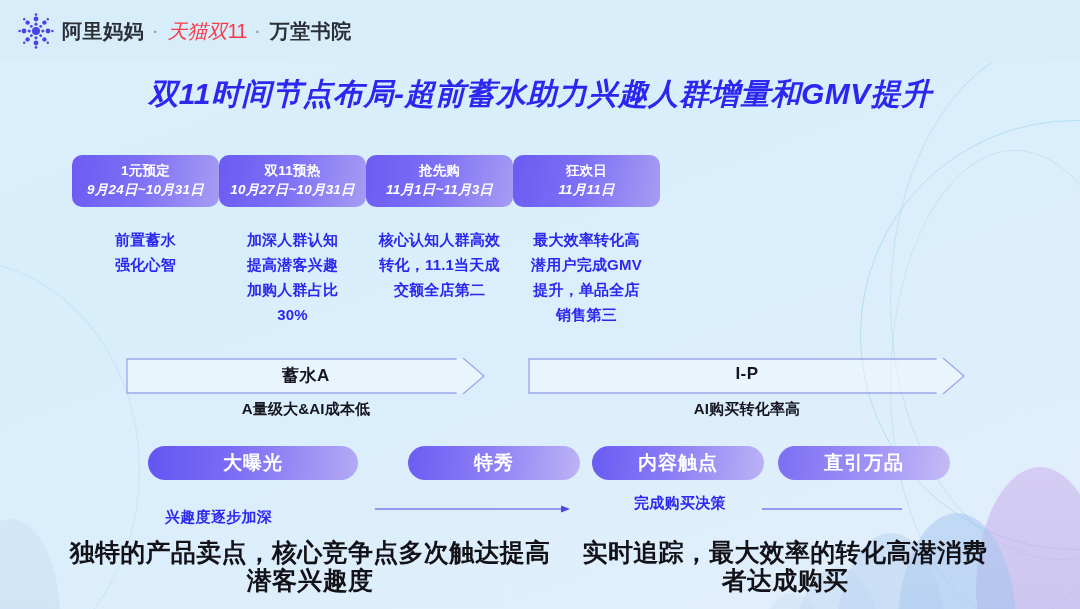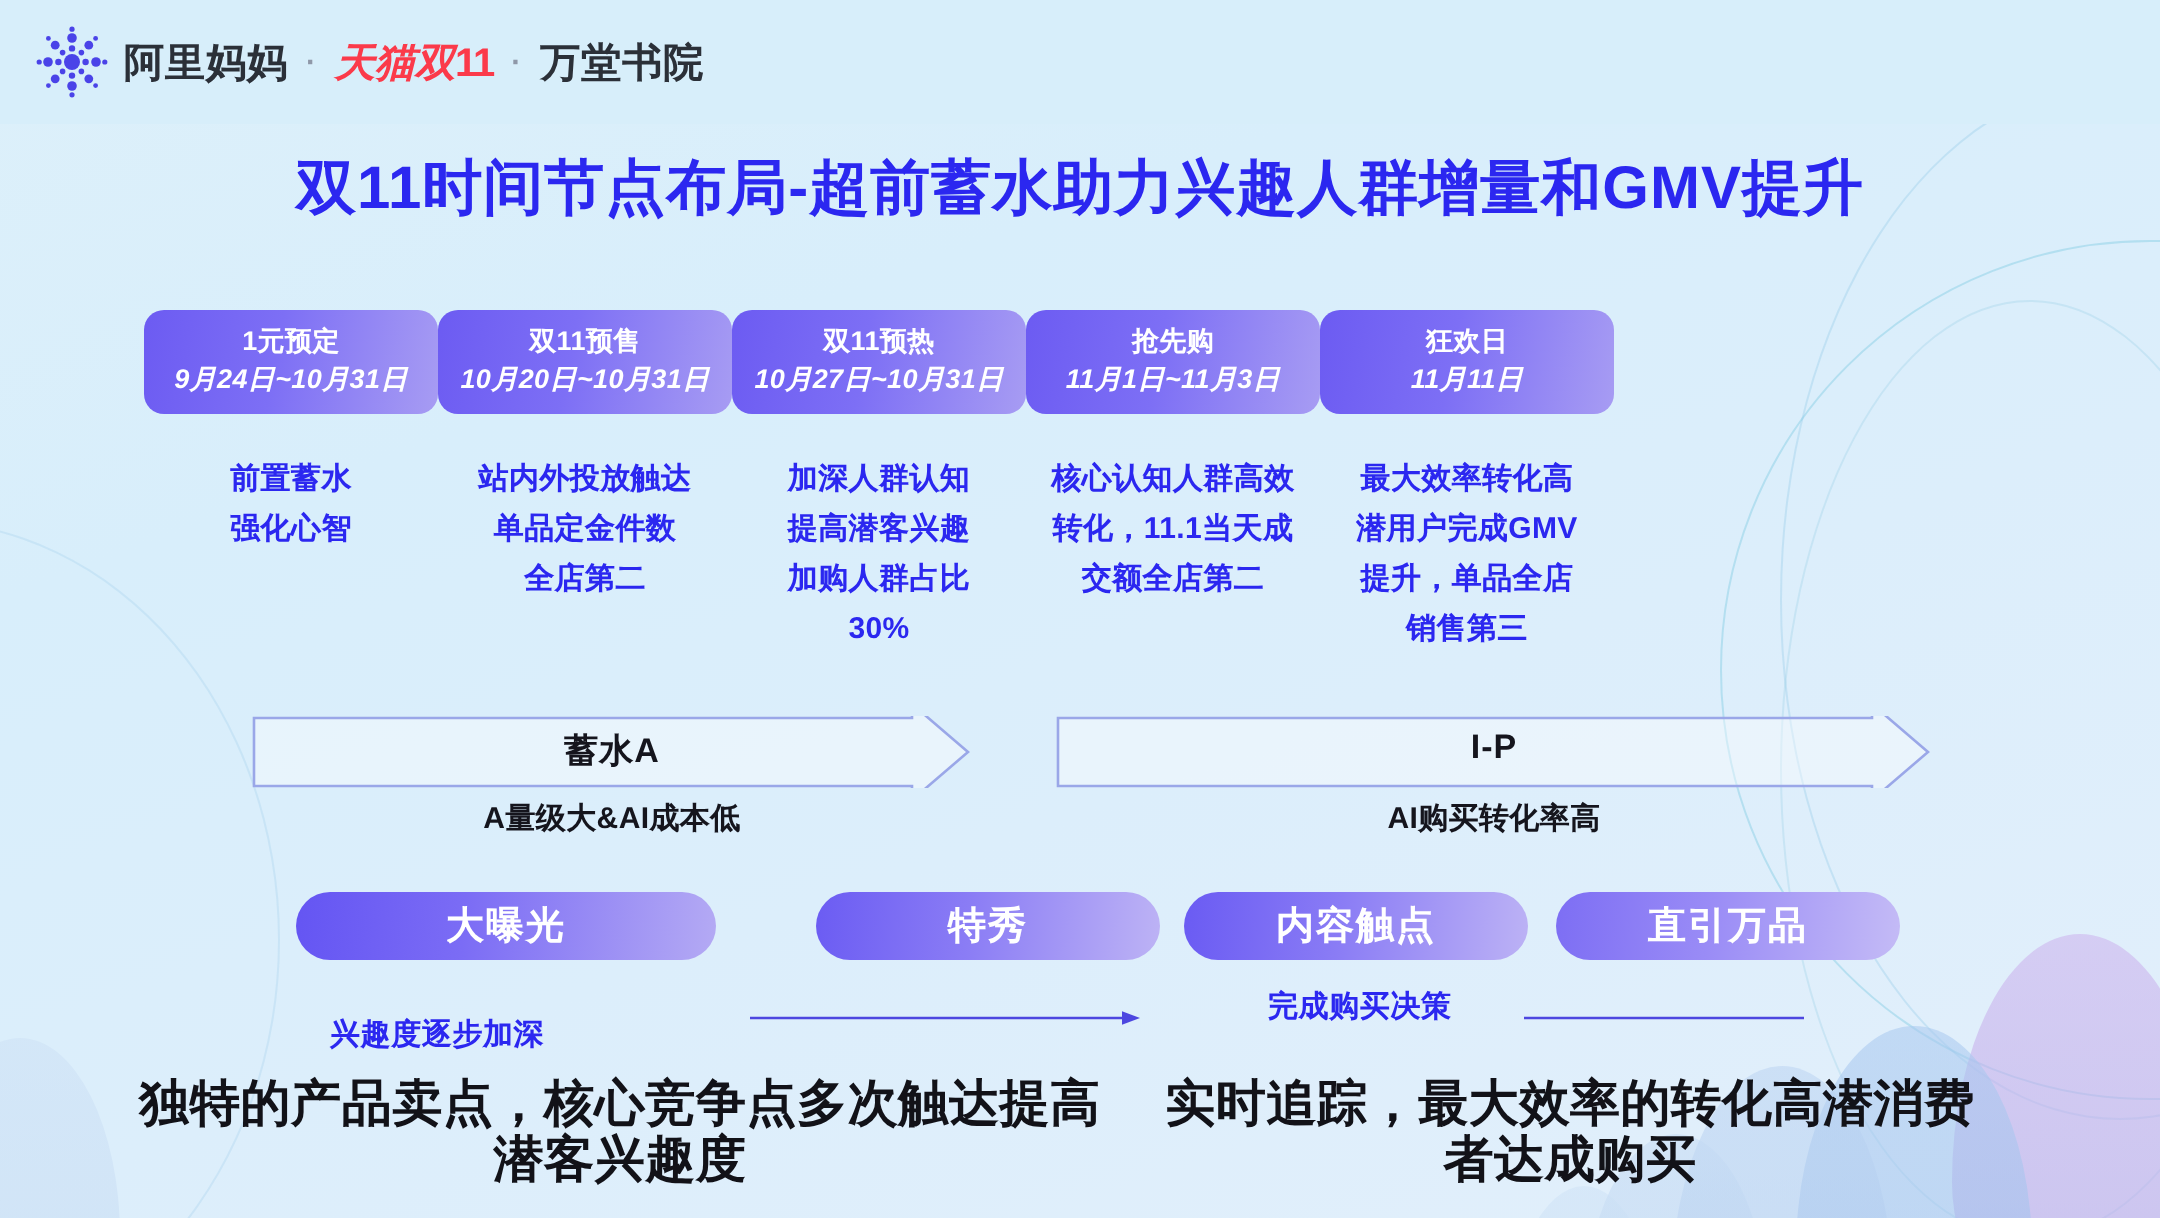--- a/index.html
+++ b/index.html
@@ -39,30 +39,31 @@
     width: 40px; height: 40px; position: relative; flex: 0 0 auto;
   }
   .logo-mark svg { display:block; }
   .brand-text {
     display: flex; align-items: center;
     font-size: 20px; font-weight: 700; color: #2b3038;
     letter-spacing: .5px;
     margin-left: 6px;
   }
   .brand-dot { color: #8f98a8; margin: 0 9px; font-size: 15px; font-weight: 700; }
-  .brand-red { color: #fb3a4a; font-weight: 700; font-style: italic; letter-spacing: 0px;}
+  .brand-red { color: #fb3a4a; font-weight: 400; font-style: italic; letter-spacing: 0px;}
   .brand-red .nums { font-style: normal; letter-spacing: -1px; }
 
   
   .slide-title {
     position: absolute; top: 74px; left: 0; width: 1080px;
     text-align: center;
     font-size: 30px; font-weight: 800; color: #2b27f0;
     letter-spacing: .5px;
     white-space: nowrap;
+    font-style: italic;
   }
 
   
   .stage-row {
     position: absolute; top: 155px; left: 72px;
     display: flex; gap: 0;
   }
   .stage-col { width: 147px; position: relative; }
   .stage-chip {
     height: 52px;
@@ -216,27 +217,20 @@
   <div class="stage-row">
 
     <div class="stage-col">
       <div class="stage-chip">
         <span class="l1">1元预定</span>
         <span class="l2">9月24日~10月31日</span>
       </div>
       <div class="stage-desc">前置蓄水<br>强化心智</div>
     </div>
 
-    <div class="stage-col">
-      <div class="stage-chip">
-        <span class="l1">双11预售</span>
-        <span class="l2">10月20日~10月31日</span>
-      </div>
-      <div class="stage-desc">站内外投放触达<br>单品定金件数<br>全店第二</div>
-    </div>
 
     <div class="stage-col">
       <div class="stage-chip">
         <span class="l1">双11预热</span>
         <span class="l2">10月27日~10月31日</span>
       </div>
       <div class="stage-desc">加深人群认知<br>提高潜客兴趣<br>加购人群占比<br>30%</div>
     </div>
 
     <div class="stage-col">

